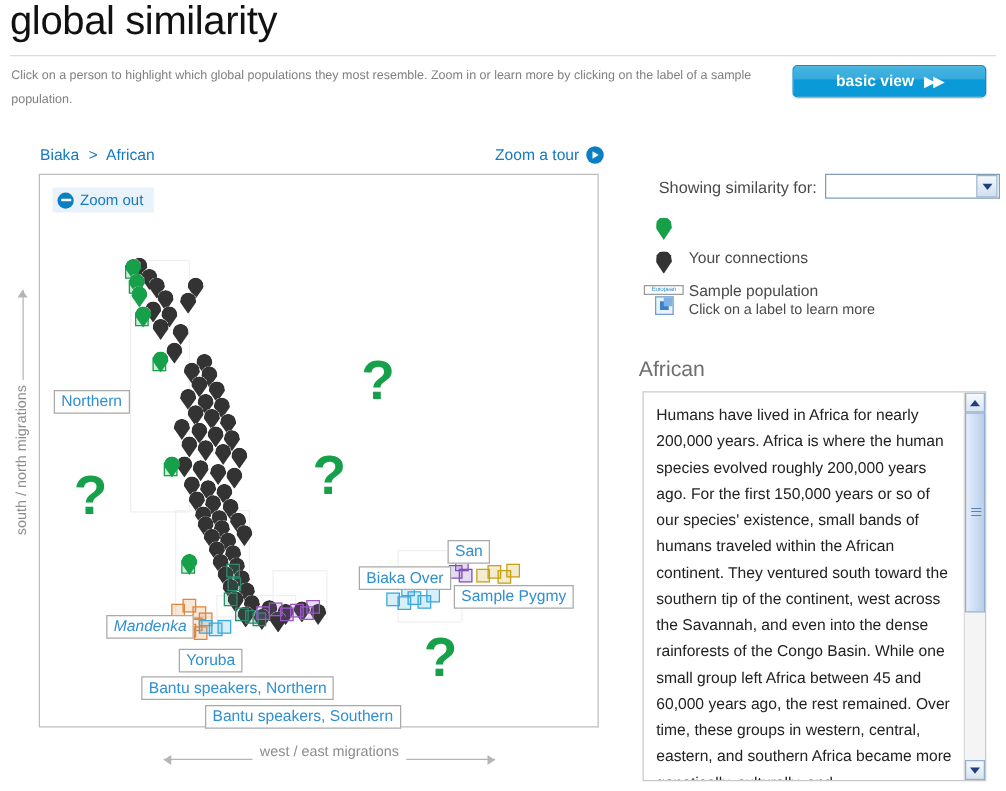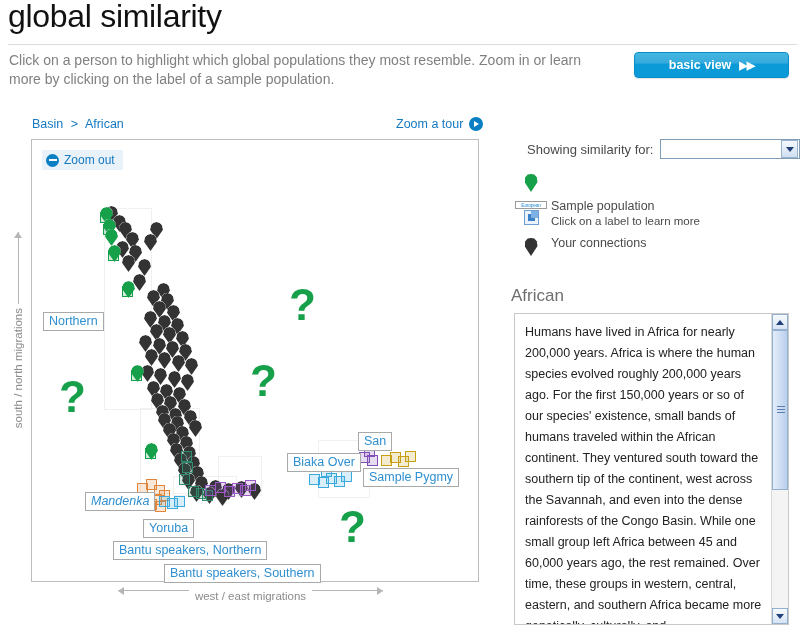--- a/index.html
+++ b/index.html
@@ -17,21 +17,21 @@
     position: absolute; left: 8px; top: -2px;
     font-size: 32px; font-weight: 400; color: #111;
     letter-spacing: -0.3px;
   }
   .hr-top {
     position: absolute; left: 8px; top: 44px; width: 789px;
     height: 1px; background: #dcdcdc;
   }
   .intro {
     position: absolute; left: 9px; top: 51px; width: 605px;
-    font-size: 14px; color: #808080; line-height: 19px;
+    font-size: 10px; color: #808080; line-height: 19px;
   }
   .basic-view-btn {
     position: absolute; left: 634px; top: 52px; width: 155px; height: 26px;
     border-radius: 4px;
     background: linear-gradient(to bottom, #45b6e0 0%, #35aadd 42%, #0a9ad8 46%, #0a9ad8 100%);
     border: 1px solid #0a8ec9;
     color: #ffffff; font-size: 12.5px; font-weight: bold;
     display: flex; align-items: center; justify-content: center;
     cursor: pointer; box-shadow: 0 1px 1px rgba(0,0,0,0.12);
   }
@@ -122,22 +122,22 @@
   .axis-y .ar-head {
     position: absolute; left: -3.5px; top: 0;
     border-left: 4px solid transparent; border-right: 4px solid transparent;
     border-bottom: 6px solid #b5b5b5;
   }
   .axis-y .ytext {
     writing-mode: vertical-rl; transform: rotate(180deg);
     font-size: 11.5px; color: #8c8c8c; margin-top: 4px; white-space: nowrap;
   }
   .axis-x {
-    position: absolute; left: 118px; top: 590px; width: 265px; height: 18px;
-    display: flex; align-items: flex-start; gap: 6px;
+    position: absolute; left: 131px; top: 590px; width: 265px; height: 18px;
+    display: flex; align-items: flex-end; gap: 6px;
   }
   .axis-x .ar-line { height: 1px; flex: 1; background: #b5b5b5; position: relative; }
   .axis-x .xtext { font-size: 11.5px; color: #8c8c8c; white-space: nowrap; }
   .ah-left, .ah-right {
     position: absolute; top: -3.5px;
     border-top: 4px solid transparent; border-bottom: 4px solid transparent;
   }
   .ah-left { left: 0; border-right: 6px solid #b5b5b5; }
   .ah-right { right: 0; border-left: 6px solid #b5b5b5; }
 
@@ -245,21 +245,21 @@
 
   <div class="page-title">global similarity</div>
   <div class="hr-top"></div>
   <div class="intro">Click on a person to highlight which global populations they most resemble. Zoom in or learn more by clicking on the label of a sample population.</div>
   <div class="basic-view-btn">
     <span class="lbl">basic view</span>
     <span class="arrows">▶▶</span>
   </div>
 
   <div class="breadcrumb">
-    <span class="crumb">Basin</span>
+    <span class="crumb">Biaka</span>
     <span class="sep">&gt;</span>
     <span class="crumb">African</span>
   </div>
   <div class="take-tour">
     <span>Zoom a tour</span>
     <span class="tour-icon"></span>
   </div>
 
   <div class="plot-frame">
     <div class="zoom-out">
@@ -434,38 +434,38 @@
 
   <div class="legend">
     <div class="legend-row">
       <div class="legend-ic">
           <div class="pin-legend green"></div>
         </div>
       <div class="legend-txt"></div>
     </div>
     <div class="legend-row">
       <div class="legend-ic">
+          <div class="pin-legend"></div>
+        </div>
+      <div class="legend-txt">Your connections</div>
+    </div>
+    <div class="legend-row">
+      <div class="legend-ic">
         <div class="sample-ic">
           <div class="tag">European</div>
           <div class="cube">
               <span class="c1"></span>
             </div>
         </div>
       </div>
       <div class="legend-txt">
         <div>Sample population</div>
         <div class="sub">Click on a label to learn more</div>
       </div>
     </div>
-    <div class="legend-row">
-      <div class="legend-ic">
-          <div class="pin-legend"></div>
-        </div>
-      <div class="legend-txt">Your connections</div>
-    </div>
   </div>
 
   <div class="region-title">African</div>
 
   <div class="desc-box">
     <div class="desc-text">Humans have lived in Africa for nearly 200,000 years. Africa is where the human species evolved roughly 200,000 years ago. For the first 150,000 years or so of our species' existence, small bands of humans traveled within the African continent. They ventured south toward the southern tip of the continent, west across the Savannah, and even into the dense rainforests of the Congo Basin. While one small group left Africa between 45 and 60,000 years ago, the rest remained. Over time, these groups in western, central, eastern, and southern Africa became more genetically, culturally, and</div>
     <div class="scrollbar">
       <div class="sb-btn top">
           <span class="up"></span>
         </div>

